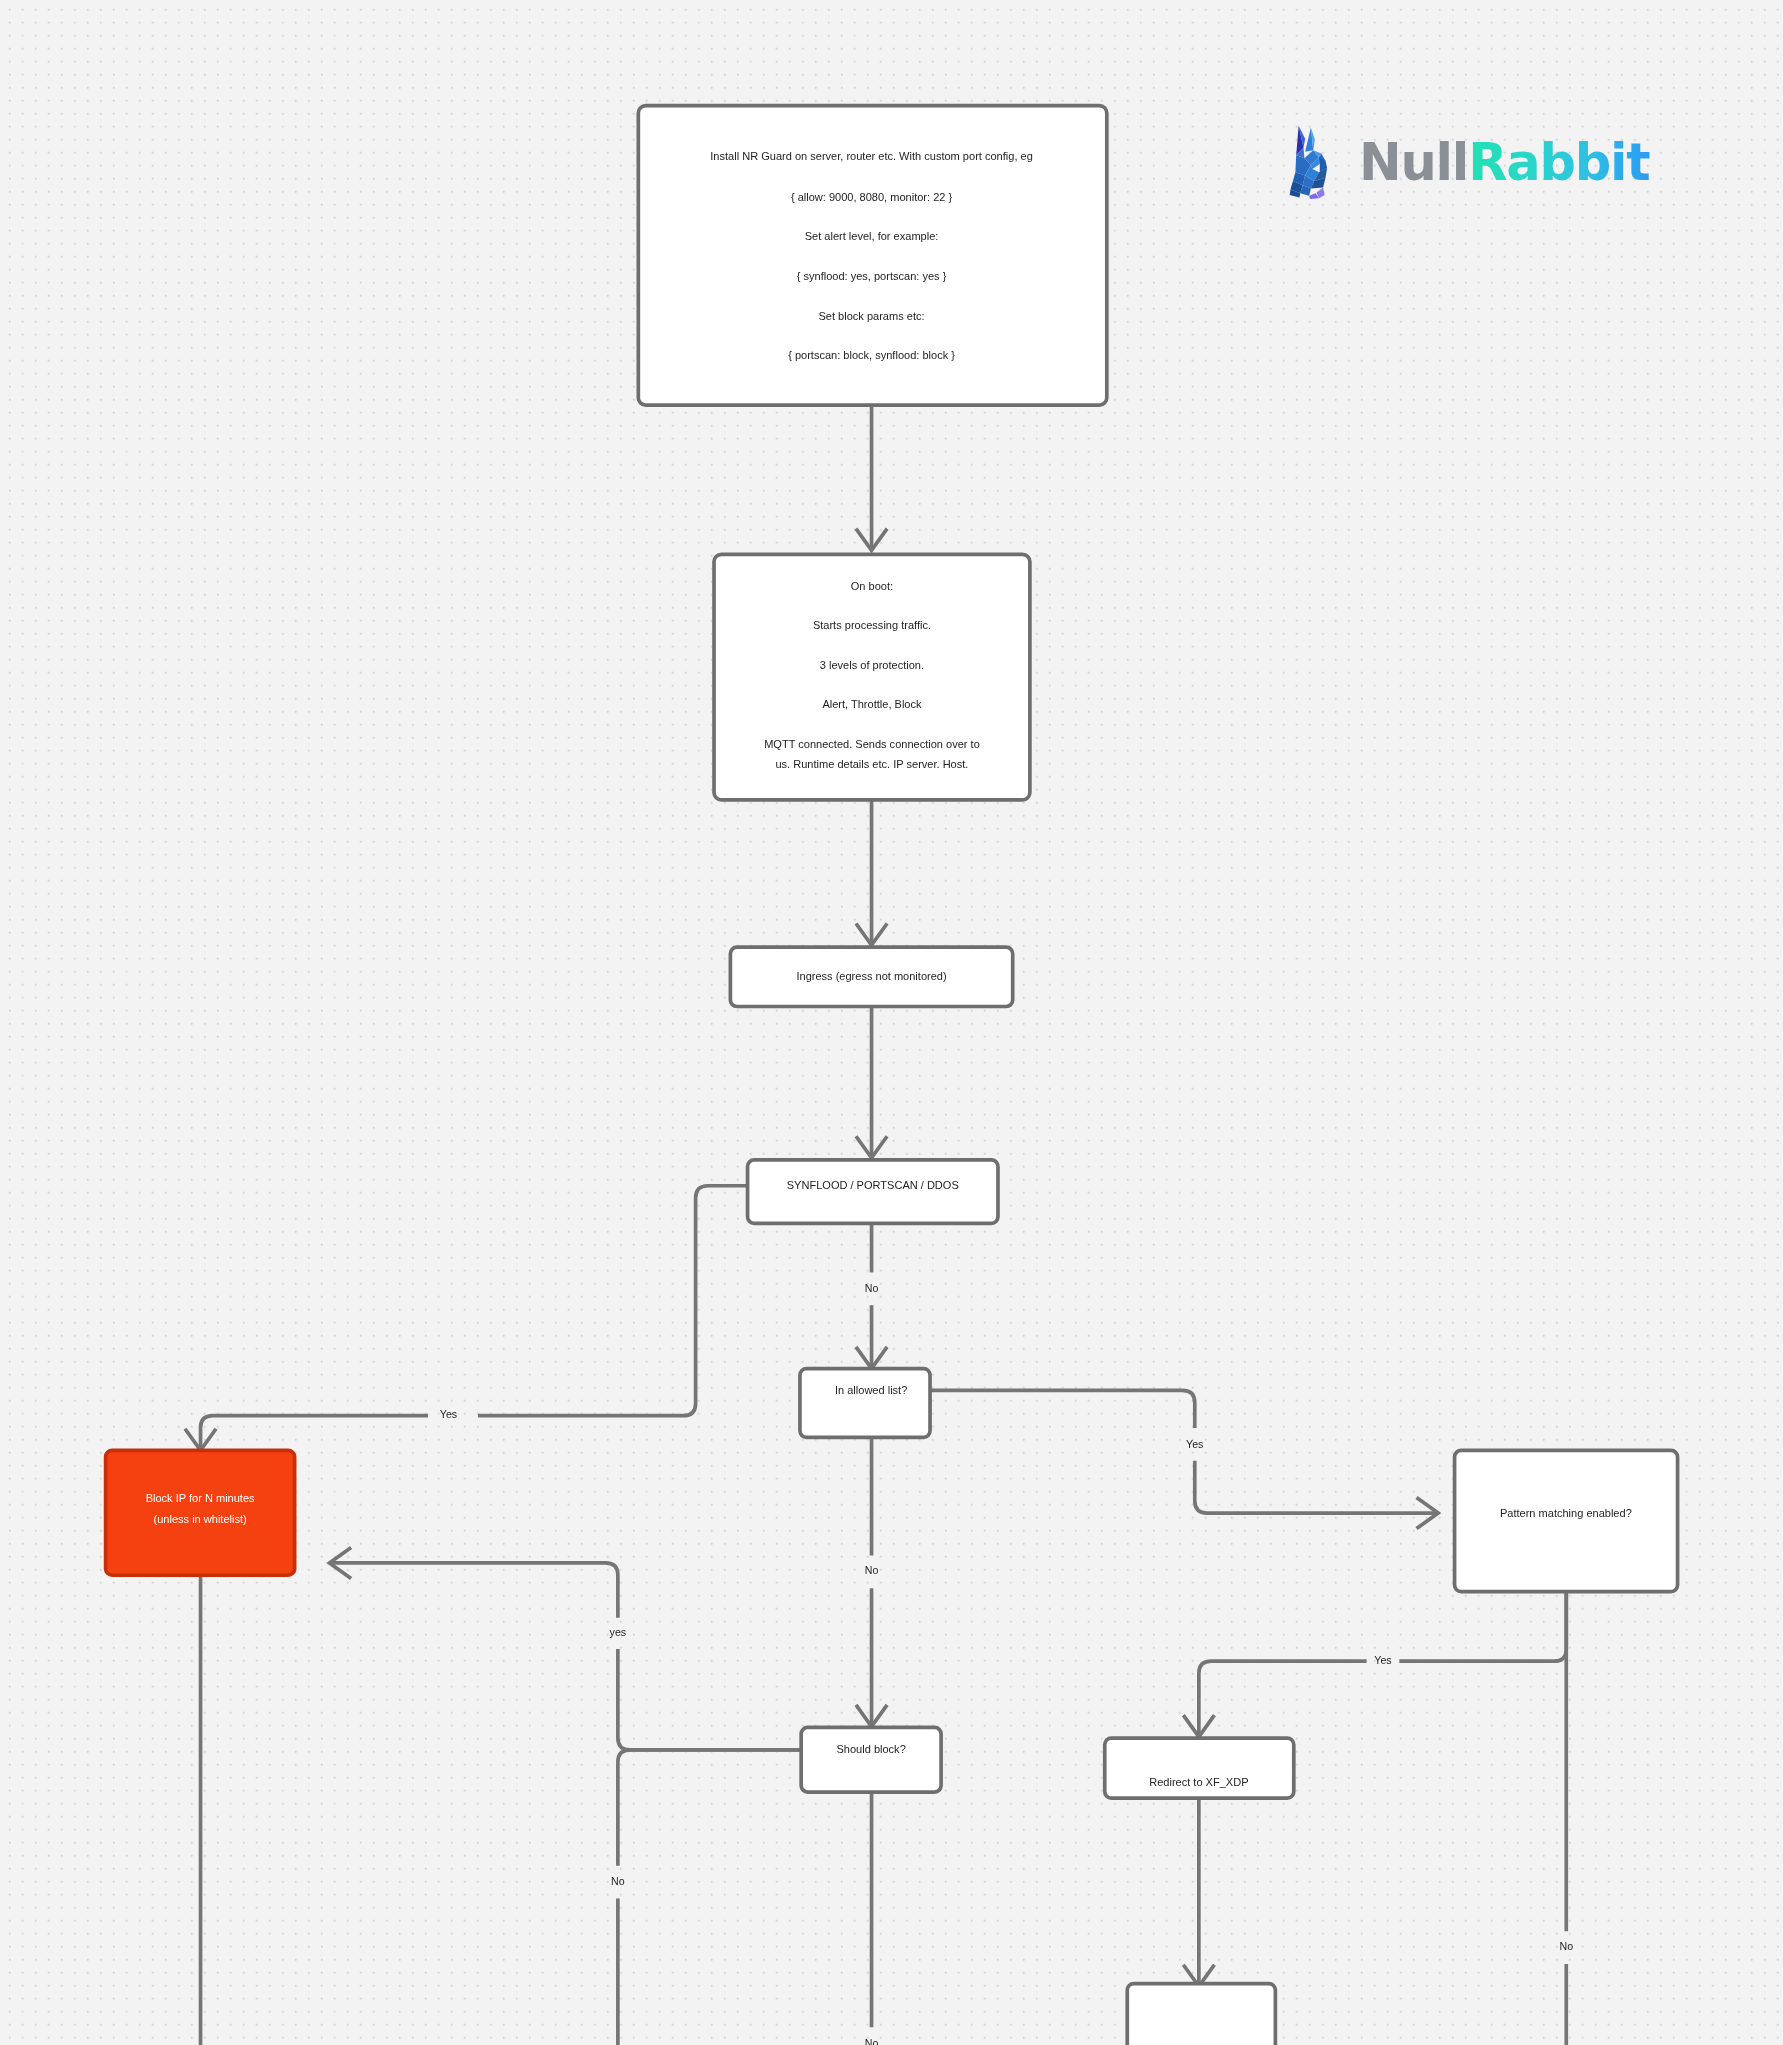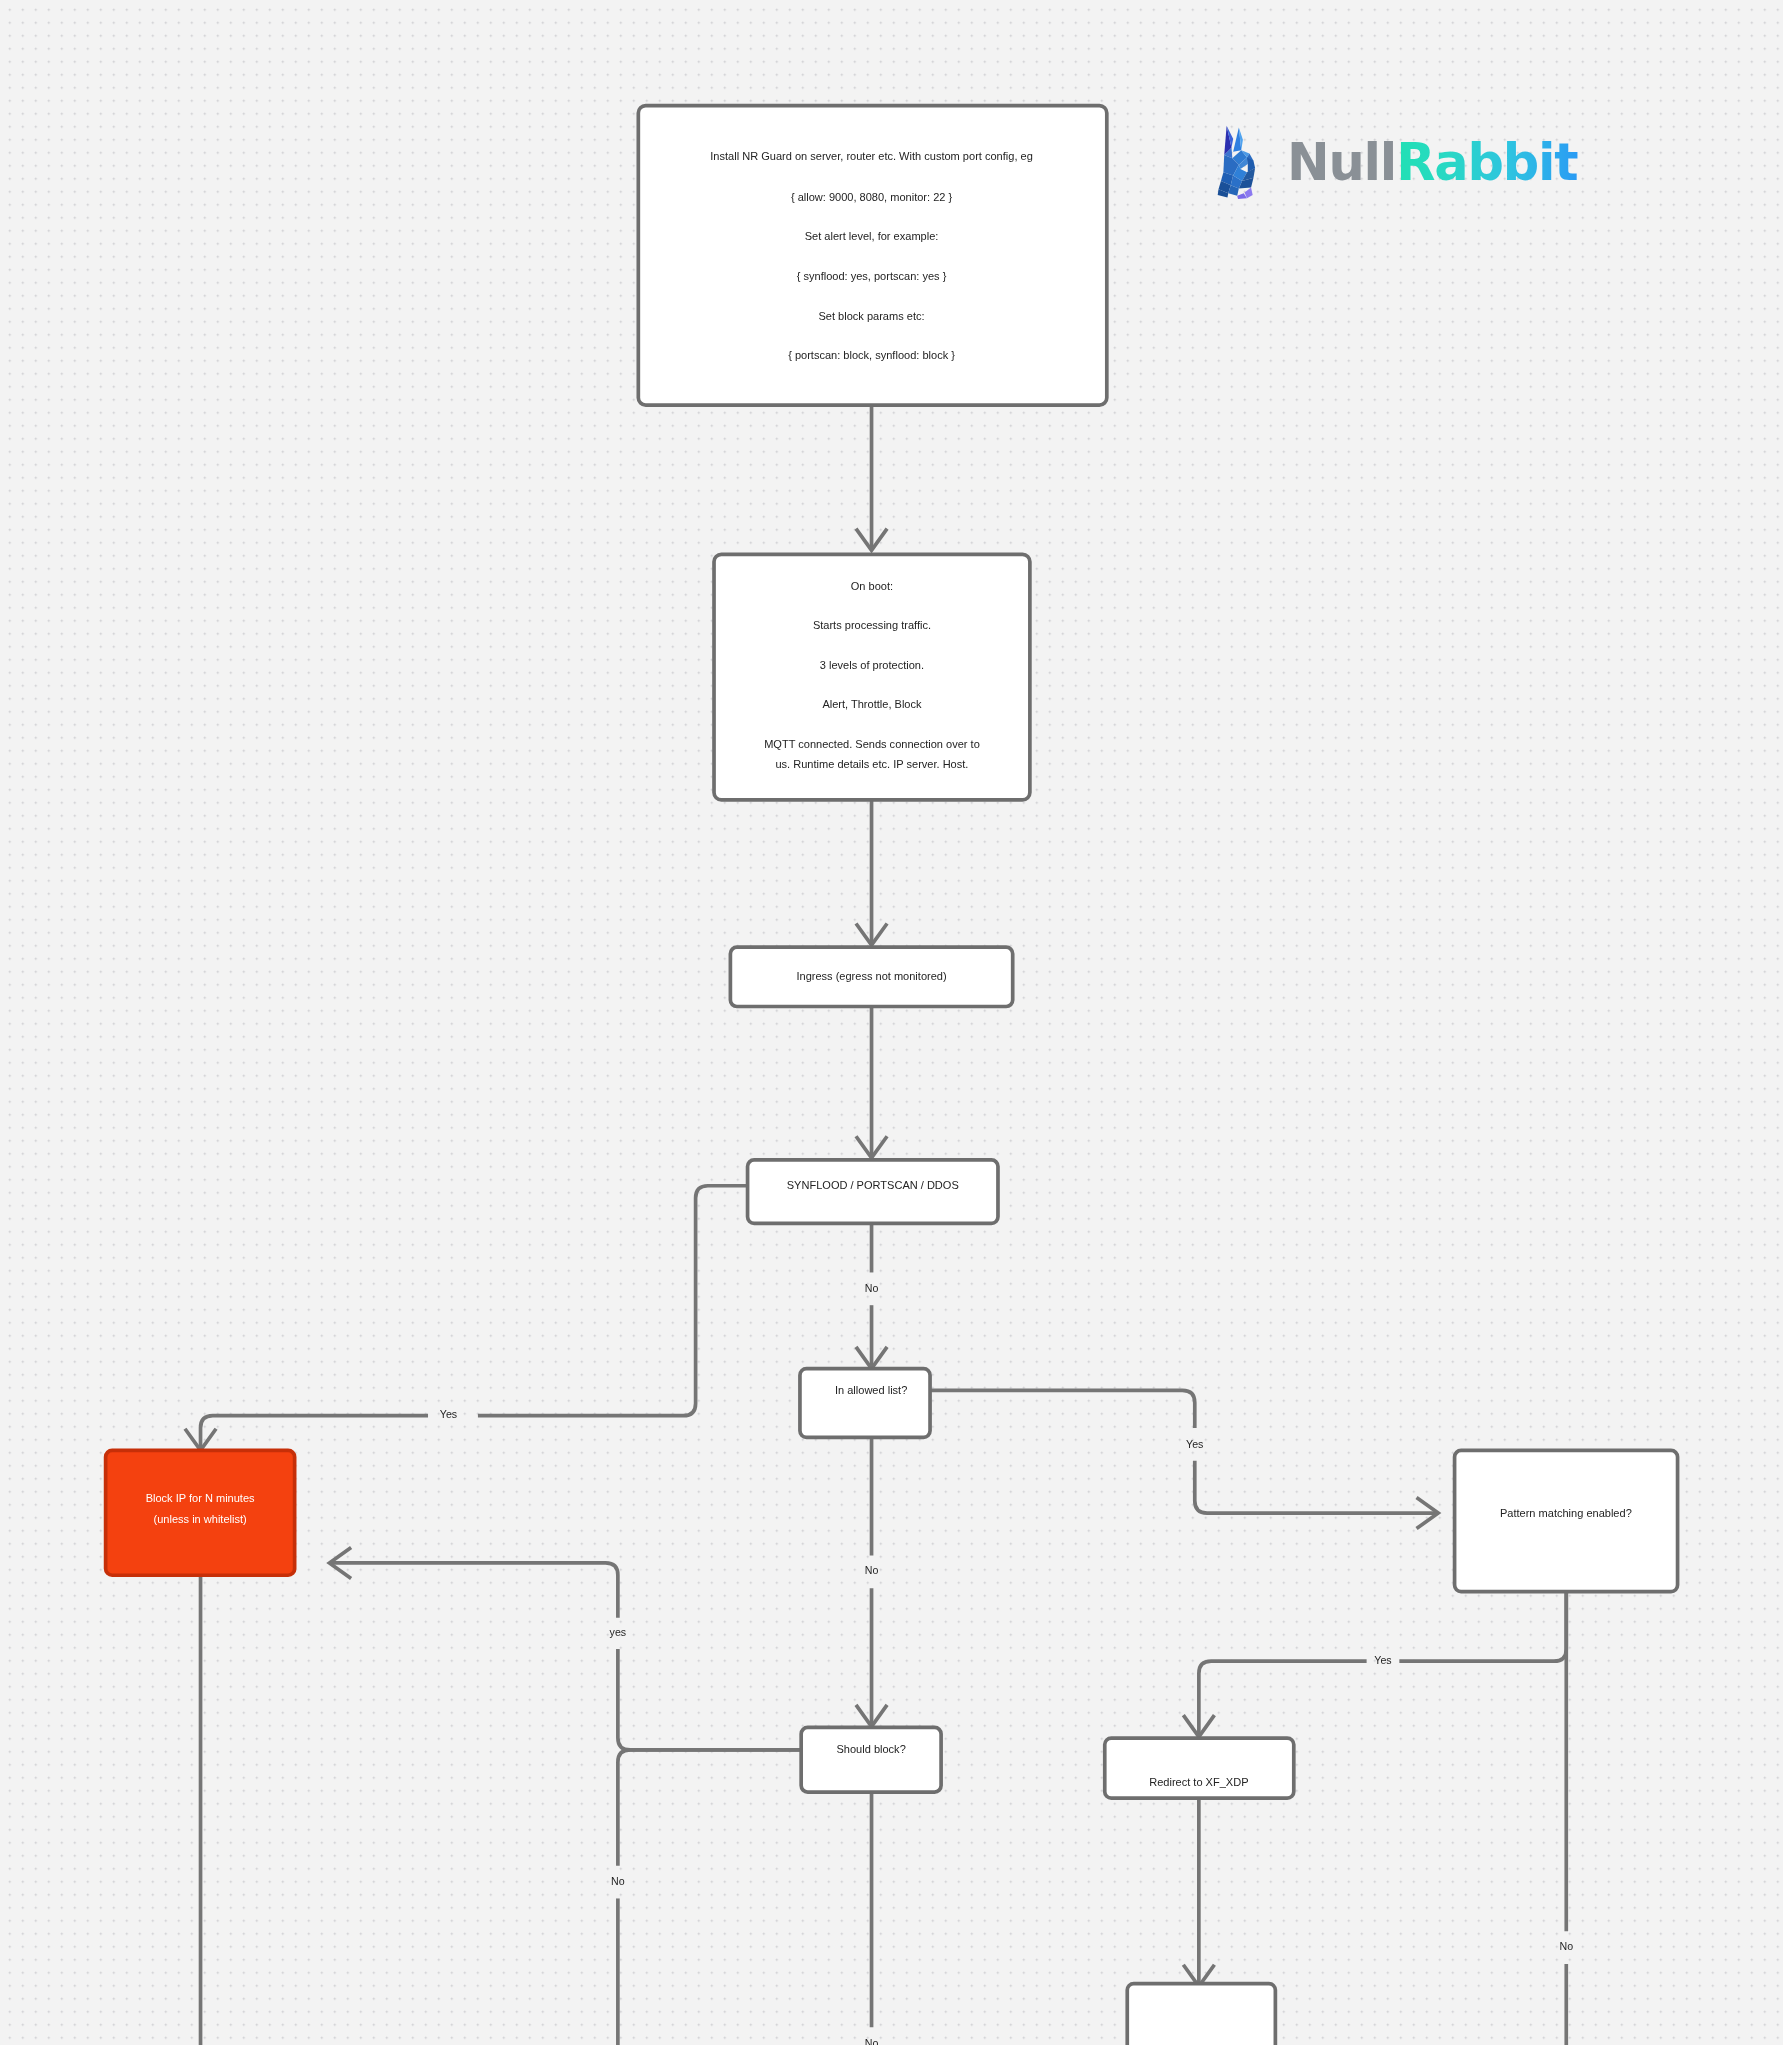--- a/index.html
+++ b/index.html
@@ -64,21 +64,21 @@
   .edge-label {
     font-family: "Liberation Sans", sans-serif;
     font-size: 26px;
     fill: #1f1f1f;
     text-anchor: middle;
     dominant-baseline: middle;
   }
   
   #brand {
     position: absolute;
-    left: 1212px;
+    left: 1284px;
     top: 123px;
     display: flex;
     align-items: center;
     gap: 14px;
     user-select: none;
   }
   #brand .wordmark {
     font-family: "DejaVu Sans", sans-serif;
     font-size: 51px;
     font-weight: bold;

